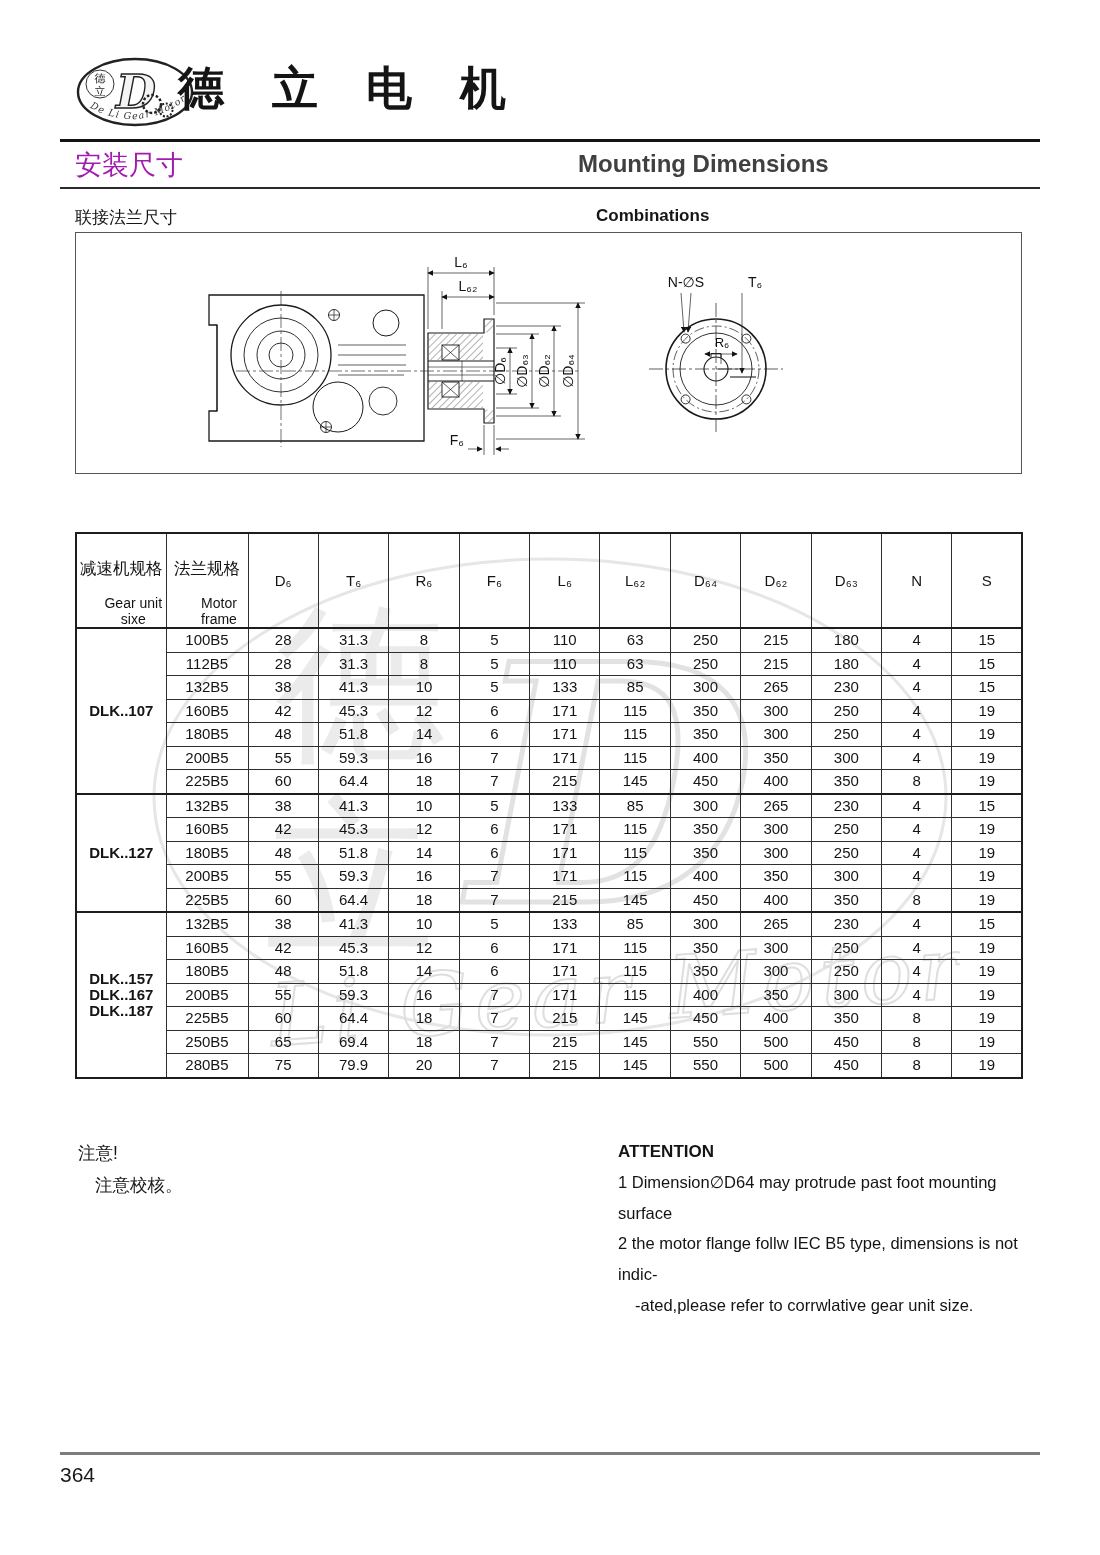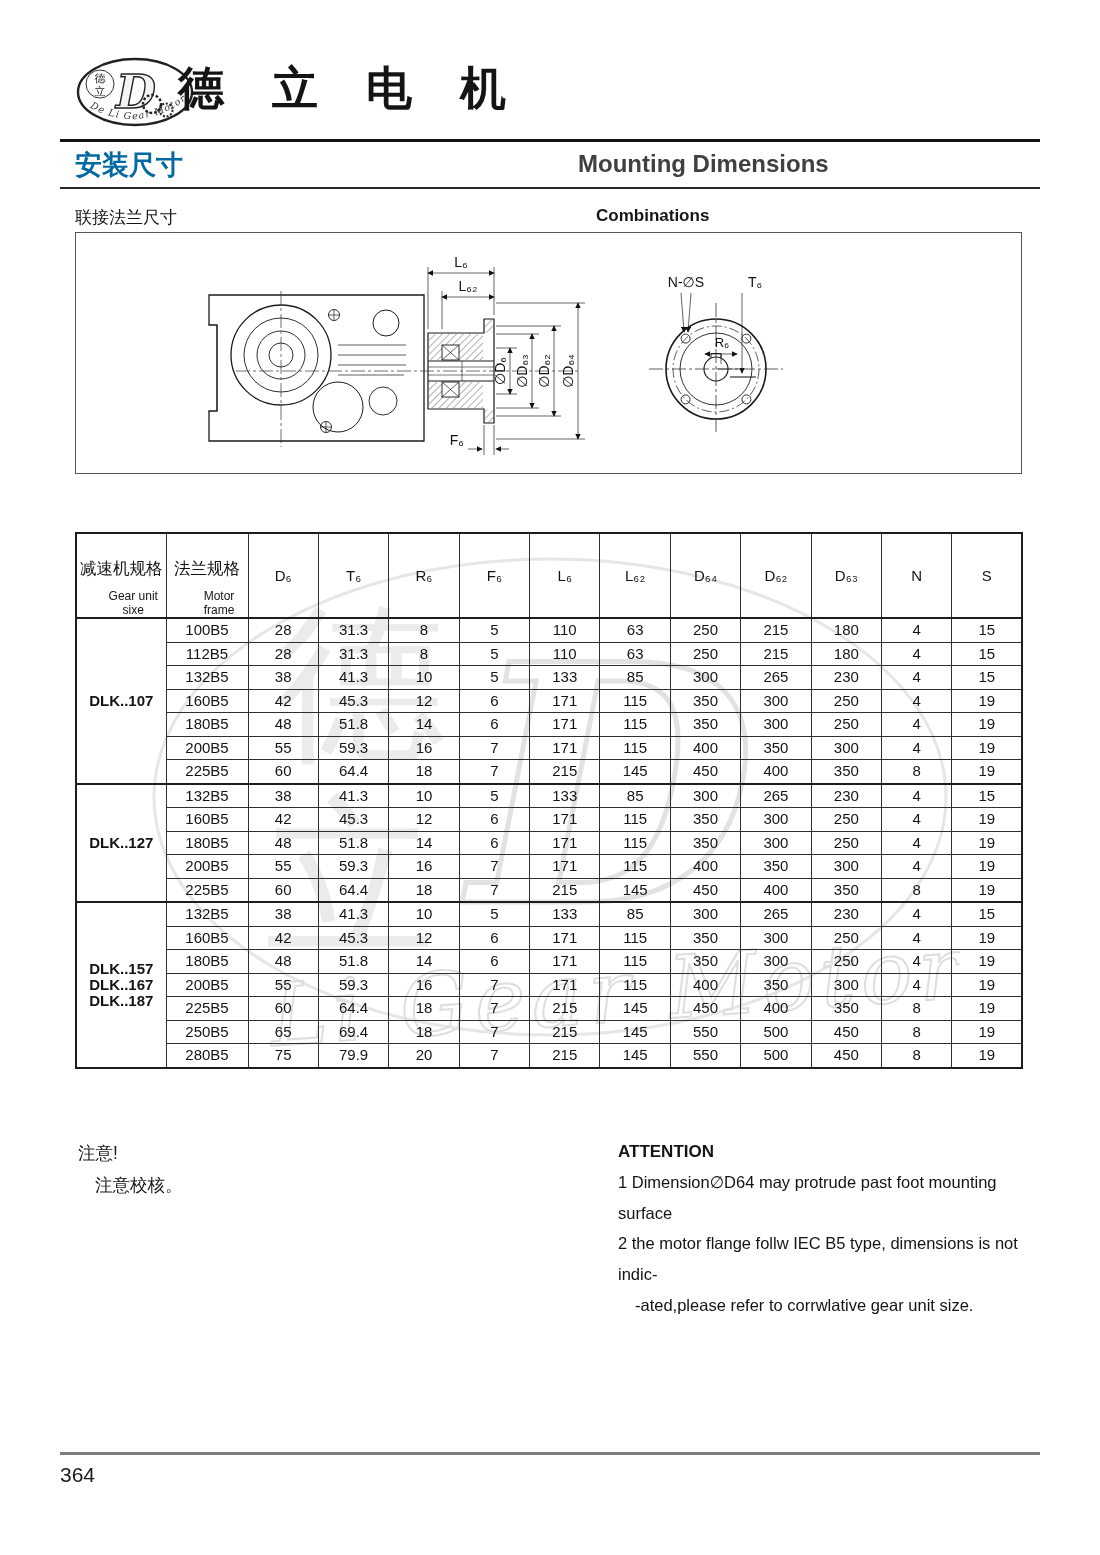--- a/index.html
+++ b/index.html
@@ -4,41 +4,41 @@
 <style>
   html,body{margin:0;padding:0;background:#fff;}
   .page{position:relative;width:1100px;height:1555px;background:#ffffff;overflow:hidden;
         font-family:"Liberation Sans","DejaVu Sans",sans-serif;color:#111;}
   .abs{position:absolute;}
 
   
   .company-name{left:178px;top:58px;font-family:"DejaVu Serif","Liberation Serif",serif;
     font-weight:bold;font-size:46px;letter-spacing:16px;color:#141414;}
   .rule-top{left:60px;top:139px;width:980px;height:3px;background:#141414;}
-  .title-zh{left:75px;top:147px;font-size:27px;font-weight:bold;color:#0369a1;}
+  .title-zh{left:75px;top:147px;font-size:27px;font-weight:normal;color:#a21caf;}
   .title-en{left:578px;top:150px;font-size:24px;font-weight:bold;color:#404040;}
   .rule-title{left:60px;top:187px;width:980px;height:2px;background:#2a2a2a;}
   .sub-zh{left:75px;top:206px;font-size:17px;color:#161616;text-align:right;}
   .sub-en{left:578px;top:206px;font-size:17px;font-weight:bold;color:#161616;margin-left:18px;}
 
   .drawing-box{left:75px;top:232px;width:945px;height:240px;border:1px solid #555;background:#fff;}
 
   
   .watermark{left:140px;top:552px;width:820px;height:512px;pointer-events:none;}
 
   
   table.dims{position:absolute;left:75px;top:532px;width:947px;border-collapse:collapse;
     table-layout:fixed;background:transparent;}
   table.dims th,table.dims td{border:1px solid #2f2f2f;text-align:center;vertical-align:middle;
     padding:0;font-size:15px;color:#141414;background:transparent;}
   table.dims{border:2px solid #1d1d1d;}
   table.dims thead th{height:72px;font-weight:normal;border-bottom:2px solid #1d1d1d;}
   table.dims tbody td{height:22.5px;line-height:1.05;}
   .hdr-zh{font-size:16.5px;display:block;margin-top:24px;}
-  .hdr-en{font-size:12px;display:block;margin-top:9px;padding-left:24px;}
+  .hdr-en{font-size:14px;display:block;margin-top:15px;padding-left:24px;}
   .hdr-dim{font-weight:bold;font-size:16.5px;}
   tr.group-start td{border-top:2.5px solid #1d1d1d;}
   td.group-cell{font-weight:bold;font-size:15.5px;white-space:pre-line;line-height:1.45;}
 
   
   .notes-zh{left:78px;top:1138px;width:470px;font-size:17.5px;line-height:1.8;color:#141414;}
   .notes-en{left:618px;top:1136px;width:420px;font-size:16.5px;line-height:1.85;color:#141414;}
   .notes-en .notes-title{font-weight:bold;font-size:17px;}
   .indent{padding-left:17px;}
 

